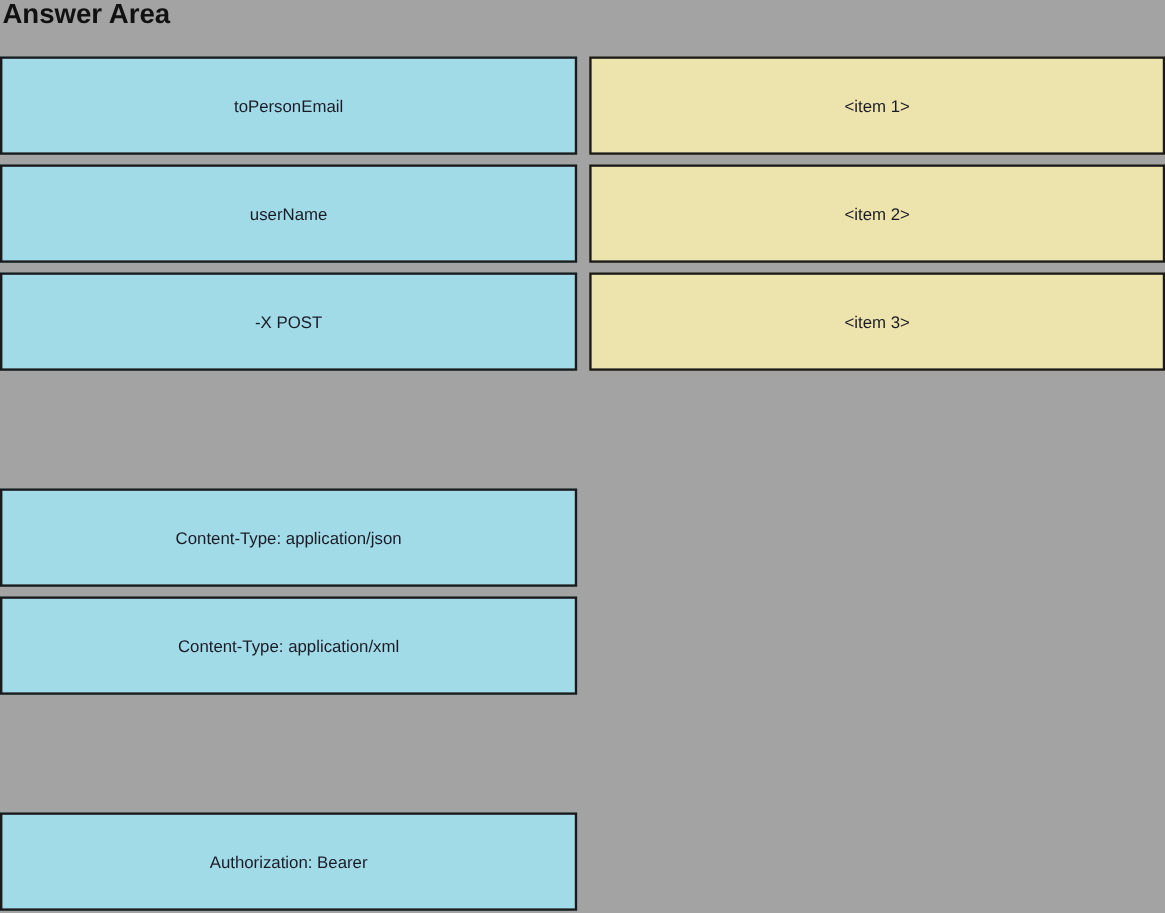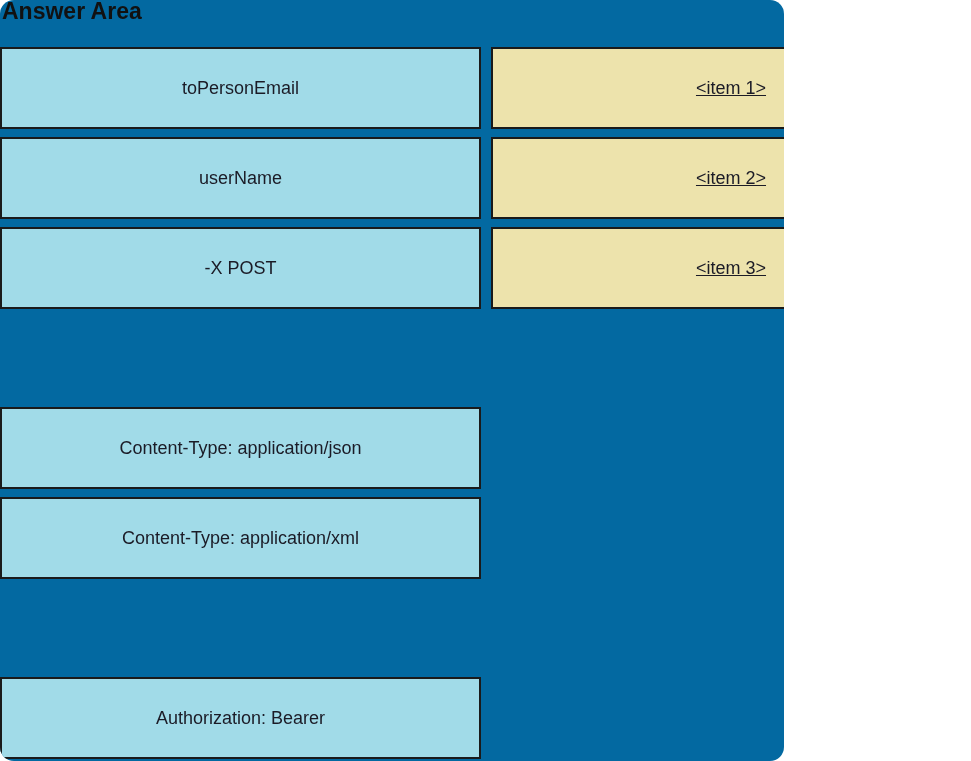--- a/index.html
+++ b/index.html
@@ -3,25 +3,24 @@
 <meta charset="utf-8">
 <style>
   html, body {
     margin: 0;
     padding: 0;
     background: #ffffff;
     font-family: "Liberation Sans", sans-serif;
   }
   .canvas {
     position: relative;
-    width: 784px;
+    width: 971px;
     height: 761px;
-    background: #0369a1;
+    background: #a3a3a3;
     overflow: hidden;
-    border-radius: 14px;
   }
   .page-title {
     position: absolute;
     top: -2px;
     left: 2px;
     font-size: 23px;
     font-weight: bold;
     color: #111111;
     letter-spacing: 0px;
   }
@@ -35,28 +34,28 @@
     column-gap: 10px;
     row-gap: 8px;
     grid-auto-rows: 82px;
   }
   .box {
     box-sizing: border-box;
     border: 2px solid #1a1a1a;
     display: flex;
     align-items: center;
     justify-content: center;
-    font-size: 18px;
+    font-size: 14px;
     color: #1b1b26;
     text-align: center;
     cursor: pointer;
     user-select: none;
   }
   .box.source { background: #a1dbe8; }
-  .box.target { background: #ede3ac; text-decoration: underline; }
+  .box.target { background: #ede3ac; }
   .col-left  { grid-column: 1; }
   .col-right { grid-column: 2; }
 </style>
 </head>
 <body>
 
 <div class="canvas">
 
   <div class="page-title">Answer Area</div>
 

